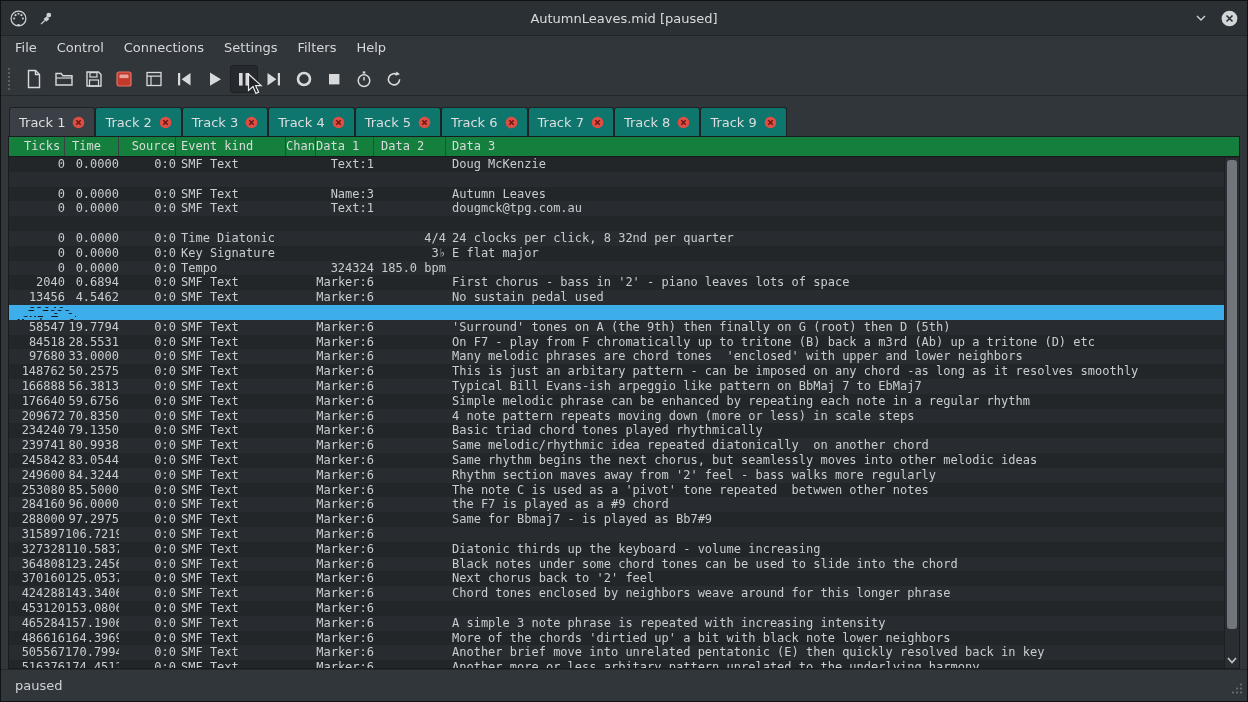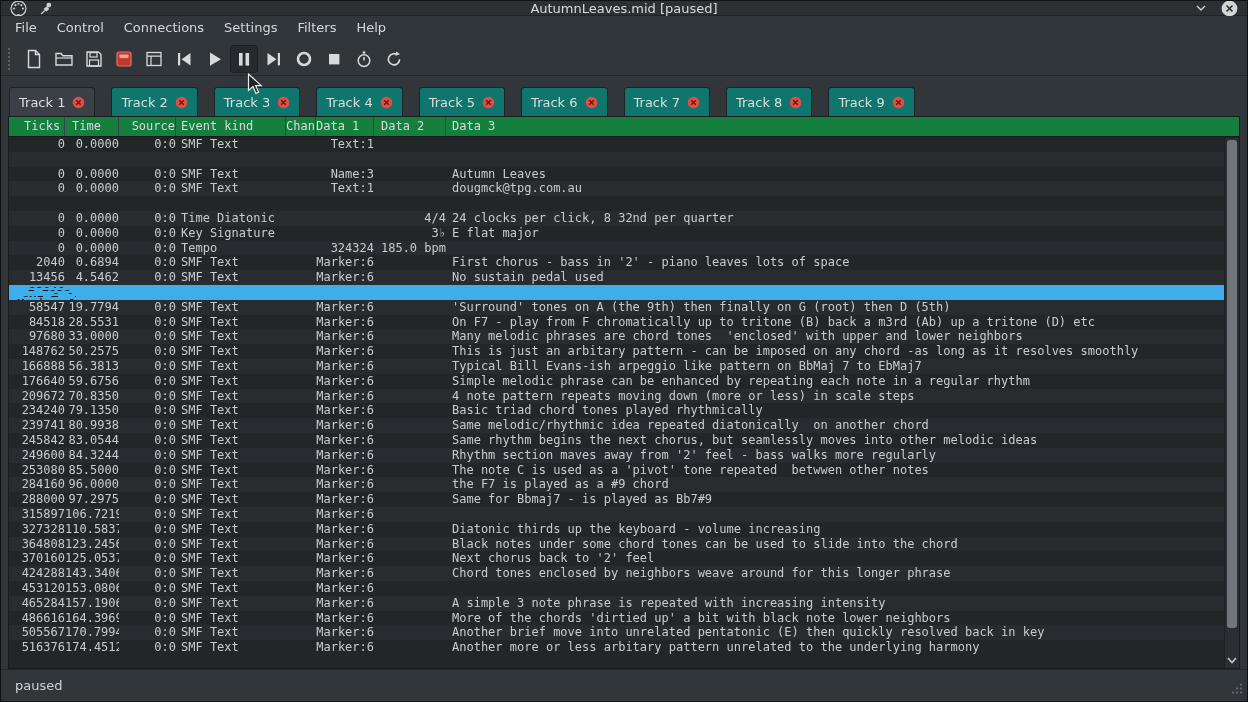--- a/index.html
+++ b/index.html
@@ -7,21 +7,21 @@
   body { font-family:"DejaVu Sans","Liberation Sans",sans-serif; }
 
   .window {
     position:relative; width:1248px; height:702px;
     background:#31363b; border:1px solid #101214;
     display:flex; flex-direction:column; overflow:hidden;
   }
 
   
   .titlebar {
-    height:15px; background:#2b3034; display:flex; align-items:center;
+    height:35px; background:#2b3034; display:flex; align-items:center;
     color:#d9dbdc; font-size:13px; flex:0 0 auto; border-bottom:1px solid #202428;
   }
   .titlebar .tb-left { display:flex; align-items:center; gap:8px; padding-left:7px; width:70px; }
   .titlebar .tb-title { flex:1; text-align:center; }
   .titlebar .tb-right { display:flex; align-items:center; gap:8px; padding-right:8px; width:70px; justify-content:flex-end; }
   .tb-btn { display:flex; align-items:center; justify-content:center; width:20px; height:20px; }
 
   
   .menubar {
     height:26px; background:#31363b; display:flex; 
@@ -37,21 +37,21 @@
   .tb-grip { width:6px; height:22px; border-left:2px dotted #5a5f63; margin:0 6px 0 2px; }
   .tool-btn {
     width:28px; height:28px; display:flex; align-items:center; justify-content:center;
     border:1px solid transparent; border-radius:3px; margin-right:2px;
   }
   .tool-btn.pressed { background:#262a2e; border-color:#1e2124; }
 
   
   .tabbar {
     height:40px; background:#31363b; display:flex; align-items:flex-end;
-    padding:0 0 0 8px; gap:16px; flex:0 0 auto;
+    padding:0 0 0 8px; gap:0; flex:0 0 auto;
   }
   .tab {
     height:29px; display:flex; align-items:center; padding:0 9px;
     background:#0f766e; border:1px solid #1f2225; border-bottom:none;
     border-radius:3px 3px 0 0; color:#dcdee0; font-size:13px; cursor:default;
   }
   .tab.active { background:#3b4046; }
   .tab-label { white-space:nowrap; }
   .tab-close { margin-left:7px; display:flex; align-items:center; }
 
@@ -340,21 +340,21 @@
       <span class="cell c-ticks">Ticks</span>
       <span class="cell c-time">Time</span>
       <span class="cell c-source">Source</span>
       <span class="cell c-event">Event kind</span>
       <span class="cell c-chan">Chan</span>
       <span class="cell c-d1">Data 1</span>
       <span class="cell c-d2">Data 2</span>
       <span class="cell c-d3">Data 3</span>
     </div>
     <div class="tbody">
-        <div class="trow"><span class="cell c-ticks">0</span><span class="cell c-time">0.0000</span><span class="cell c-source">0:0</span><span class="cell c-event">SMF Text</span><span class="cell c-chan"></span><span class="cell c-d1">Text:1</span><span class="cell c-d2"></span></div>
+        <div class="trow"><span class="cell c-ticks">0</span><span class="cell c-time">0.0000</span><span class="cell c-source">0:0</span><span class="cell c-event">SMF Text</span><span class="cell c-chan"></span><span class="cell c-d1">Text:1</span><span class="cell c-d2"></span><span class="cell c-d3">Doug McKenzie</span></div>
         <div class="trow alt"><span class="cell c-ticks"></span><span class="cell c-time"></span><span class="cell c-source"></span><span class="cell c-event"></span><span class="cell c-chan"></span><span class="cell c-d1"></span><span class="cell c-d2"></span><span class="cell c-d3"></span></div>
         <div class="trow"><span class="cell c-ticks">0</span><span class="cell c-time">0.0000</span><span class="cell c-source">0:0</span><span class="cell c-event">SMF Text</span><span class="cell c-chan"></span><span class="cell c-d1">Name:3</span><span class="cell c-d2"></span><span class="cell c-d3">Autumn Leaves</span></div>
         <div class="trow alt"><span class="cell c-ticks">0</span><span class="cell c-time">0.0000</span><span class="cell c-source">0:0</span><span class="cell c-event">SMF Text</span><span class="cell c-chan"></span><span class="cell c-d1">Text:1</span><span class="cell c-d2"></span><span class="cell c-d3">dougmck@tpg.com.au</span></div>
         <div class="trow"><span class="cell c-ticks"></span><span class="cell c-time"></span><span class="cell c-source"></span><span class="cell c-event"></span><span class="cell c-chan"></span><span class="cell c-d1"></span><span class="cell c-d2"></span><span class="cell c-d3"></span></div>
         <div class="trow alt"><span class="cell c-ticks">0</span><span class="cell c-time">0.0000</span><span class="cell c-source">0:0</span><span class="cell c-event">Time Diatonic</span><span class="cell c-chan"></span><span class="cell c-d1"></span><span class="cell c-d2">4/4</span><span class="cell c-d3">24 clocks per click, 8 32nd per quarter</span></div>
         <div class="trow"><span class="cell c-ticks">0</span><span class="cell c-time">0.0000</span><span class="cell c-source">0:0</span><span class="cell c-event">Key Signature</span><span class="cell c-chan"></span><span class="cell c-d1"></span><span class="cell c-d2">3♭</span><span class="cell c-d3">E flat major</span></div>
         <div class="trow alt"><span class="cell c-ticks">0</span><span class="cell c-time">0.0000</span><span class="cell c-source">0:0</span><span class="cell c-event">Tempo</span><span class="cell c-chan"></span><span class="cell c-d1">324324</span><span class="cell c-d2">185.0 bpm</span><span class="cell c-d3"></span></div>
         <div class="trow"><span class="cell c-ticks">2040</span><span class="cell c-time">0.6894</span><span class="cell c-source">0:0</span><span class="cell c-event">SMF Text</span><span class="cell c-chan"></span><span class="cell c-d1">Marker:6</span><span class="cell c-d2"></span><span class="cell c-d3">First chorus - bass in '2' - piano leaves lots of space</span></div>
         <div class="trow alt"><span class="cell c-ticks">13456</span><span class="cell c-time">4.5462</span><span class="cell c-source">0:0</span><span class="cell c-event">SMF Text</span><span class="cell c-chan"></span><span class="cell c-d1">Marker:6</span><span class="cell c-d2"></span><span class="cell c-d3">No sustain pedal used</span></div>
         <div class="trow selected"><span class="cell c-ticks">23040</span><span class="cell c-time">7.7838</span><span class="cell c-source">0:0</span><span class="cell c-event">SMF Text</span><span class="cell c-chan"></span><span class="cell c-d1">Marker:6</span><span class="cell c-d2"></span><span class="cell c-d3">LH jabs chords in more or less regular pattern just before '1' and just before '3'</span></div>

